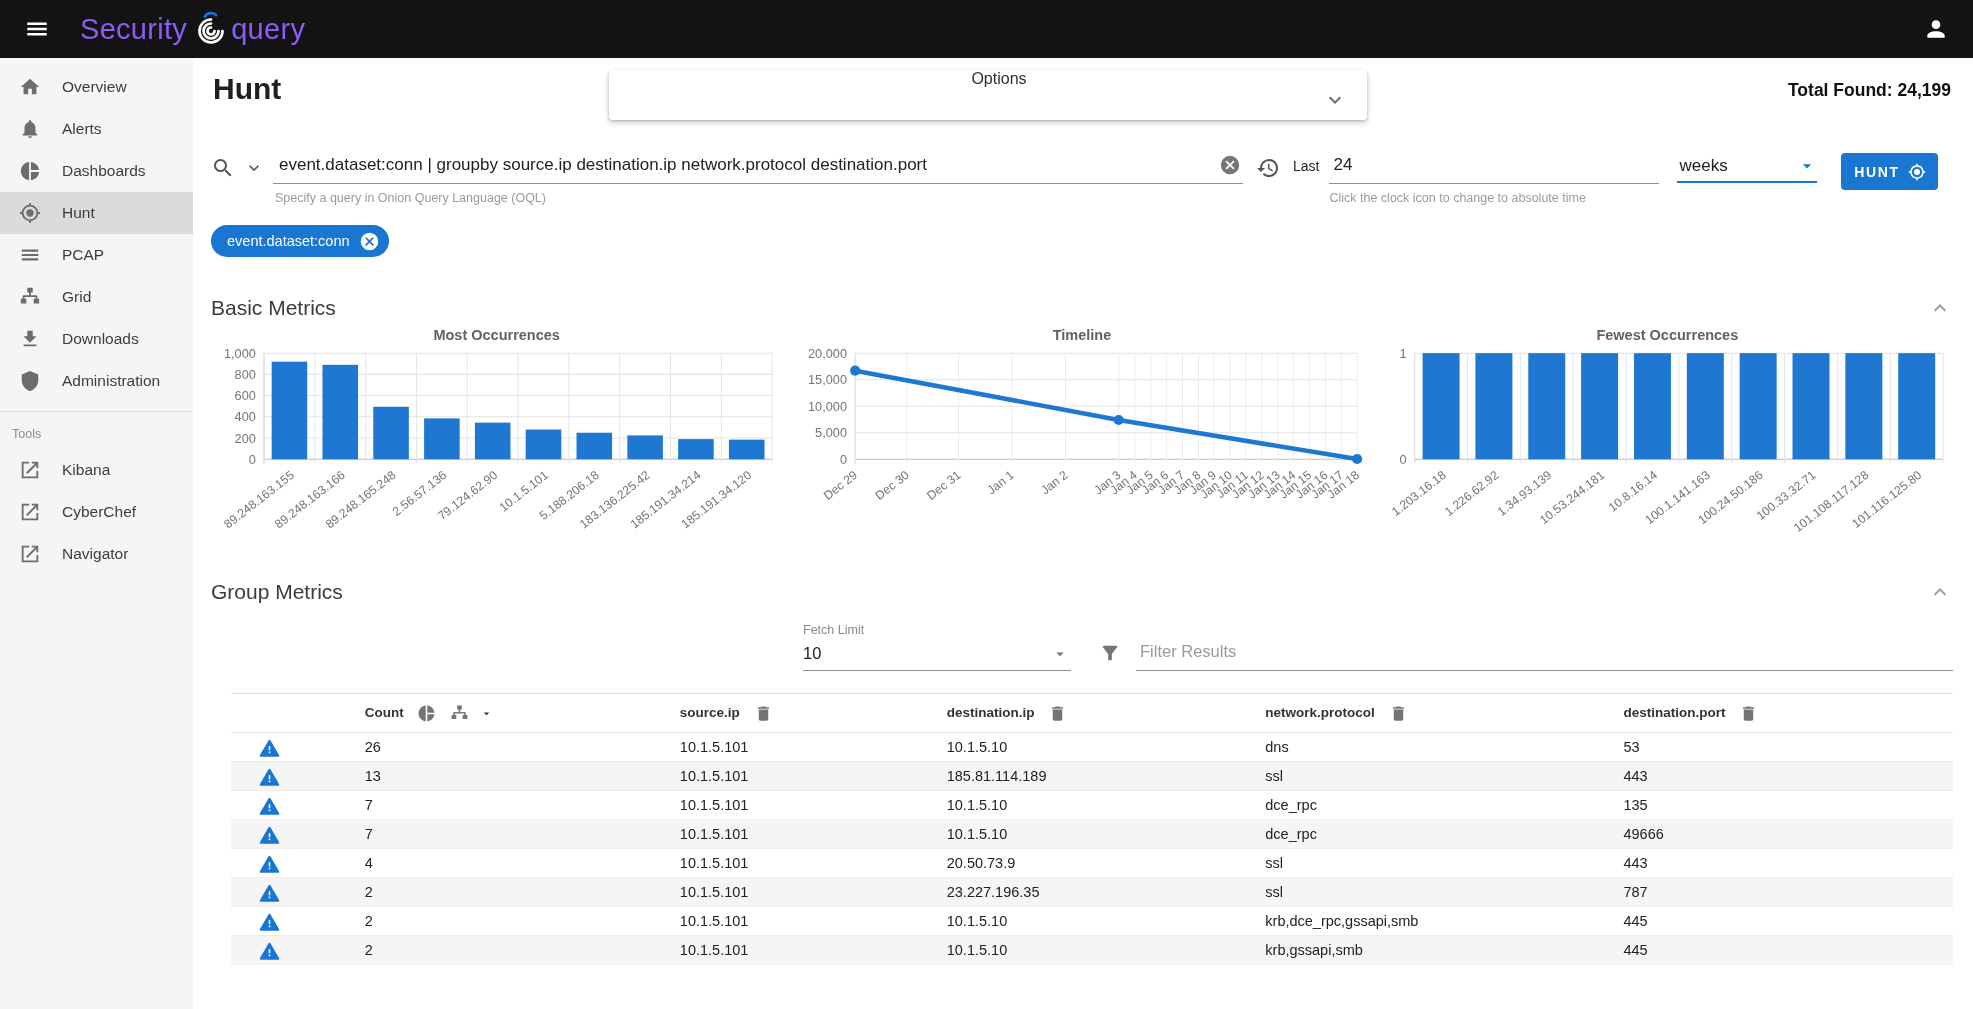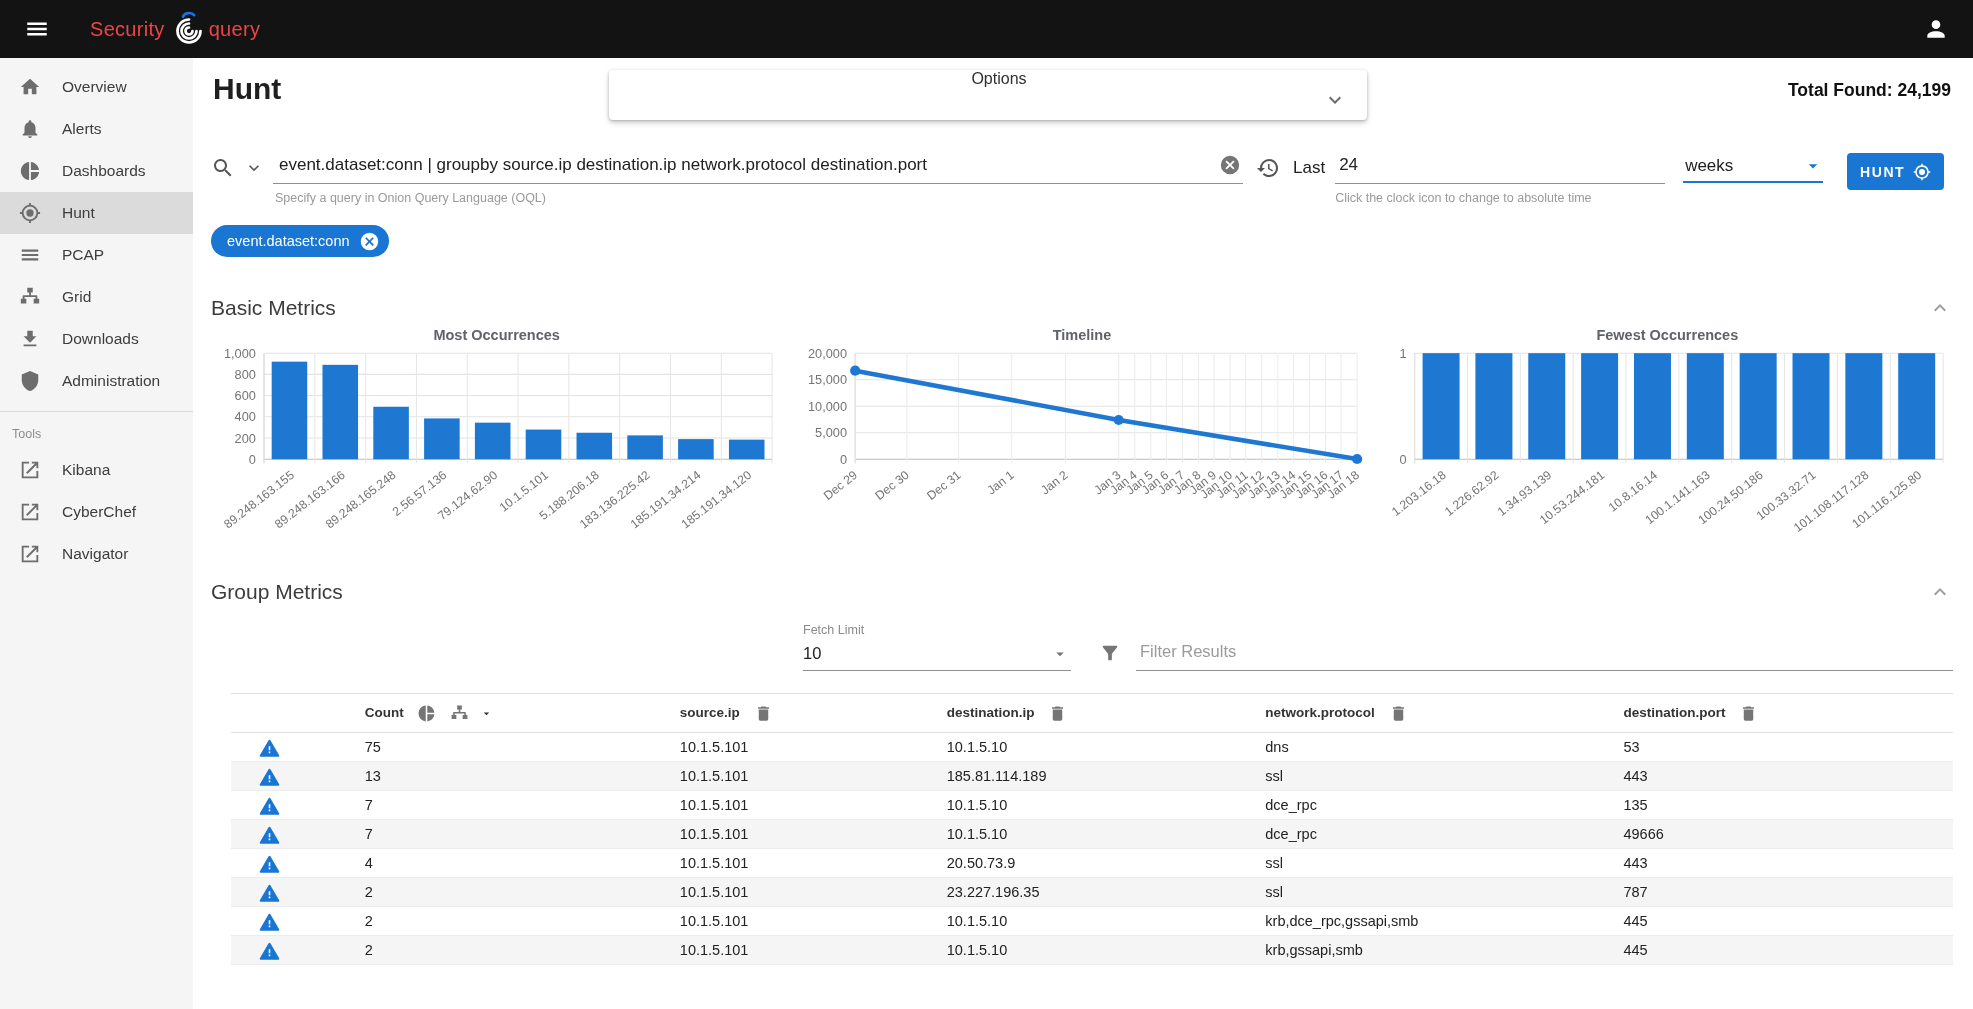--- a/index.html
+++ b/index.html
@@ -7,21 +7,21 @@
     margin: 0; width: 1973px; height: 1009px; overflow: hidden;
     background: #fff; color: #212121;
     font-family: "Liberation Sans", sans-serif;
   }
   .icon { display: inline-block; vertical-align: middle; fill: currentColor; }
 
   
   .appbar { height: 58px; background: #131313; display: flex; align-items: center; padding: 0 16px; }
   .menu-btn, .user-btn { background: none; border: none; color: #fff; width: 42px; height: 42px;
     display: flex; align-items: center; justify-content: center; cursor: pointer; padding: 0; }
-  .brand { display: flex; align-items: center; color: #ef4444; font-size: 20px; margin-left: 32px; letter-spacing: .3px; }
+  .brand { display: flex; align-items: center; color: #8b5cf6; font-size: 29px; margin-left: 22px; letter-spacing: .3px; }
   .brand .onion { margin: 2px 1px 0 5px; }
   .appbar .spacer { flex: 1; }
 
   
   .shell { display: flex; height: 951px; }
   .sidebar { width: 193px; flex: none; background: #f5f5f5; padding-top: 8px; }
   .nav-item { height: 42px; display: flex; align-items: center; gap: 21px; padding-left: 19px;
     font-size: 15.5px; color: #3d3d3d; cursor: pointer; }
   .nav-item .icon { width: 22px; height: 22px; color: #6d6d6d; flex: none; }
   .nav-item.active { background: #dbdbdb; }
@@ -46,21 +46,21 @@
   .query-line .search-ic { width: 24px; height: 24px; color: #555; flex: none; }
   .query-line .caret-ic { width: 20px; height: 20px; color: #555; flex: none; }
   .query-underline { flex: 1; display: flex; align-items: center; border-bottom: 1px solid #8f8f8f; padding: 2px 2px 7px 4px; }
   .query-underline input { border: none; outline: none; background: transparent; flex: 1;
     font-size: 17px; color: #212121; font-family: inherit; }
   .clear-btn { background: none; border: none; color: #757575; width: 22px; height: 22px; padding: 0; cursor: pointer; }
   .query-hint { margin: 7px 0 0 64px; font-size: 12.5px; color: #9a9a9a; }
 
   .time-group { display: flex; align-items: flex-start; margin-left: 12px; flex: 1; }
   .history-btn { background: none; border: none; color: #555; width: 26px; height: 26px; padding: 0; margin-top: 3px; cursor: pointer; }
-  .last-label { font-size: 17px; margin: 6px 10px 0 12px; text-align: center; }
+  .last-label { font-size: 14px; margin: 6px 10px 0 12px; text-align: center; }
   .duration-wrap { width: 330px; }
   .duration-underline { border-bottom: 1px solid #8f8f8f; padding: 2px 2px 7px 2px; }
   .duration-underline input { border: none; outline: none; background: transparent; width: 100%;
     font-size: 17px; color: #212121; font-family: inherit; }
   .time-hint { margin-top: 7px; font-size: 12.5px; color: #9a9a9a; }
   .units-select { width: 140px; margin-left: 18px; border-bottom: 2px solid #1976d2; display: flex;
     align-items: center; padding: 4px 0 5px 2px; font-size: 17px; cursor: pointer; }
   .units-select .caret { margin-left: auto; color: #1976d2; width: 20px; height: 20px; }
   .hunt-btn { margin-left: 24px; margin-top: 1px; background: #1976d2; color: #fff; border: none; border-radius: 4px;
     height: 37px; width: 97px; font-size: 14px; font-weight: bold; letter-spacing: 1.6px;
@@ -591,21 +591,21 @@
                 </svg>
             </th>
           </tr>
         </thead>
         <tbody>
             <tr>
               <td class="icon-cell"><svg class="icon warn" viewBox="0 0 24 24">
                   <path d="M12 3.2 22 20.3 H2 Z" fill="#1976d2" stroke="#1976d2" stroke-width="2.4" stroke-linejoin="round"></path>
                   <path fill="#fff" d="M11.1 9.5h1.8v4.6h-1.8zm0 6h1.8v1.9h-1.8z"></path>
                 </svg></td>
-              <td>75</td>
+              <td>26</td>
               <td>10.1.5.101</td>
               <td>10.1.5.10</td>
               <td>dns</td>
               <td>53</td>
             </tr>
             <tr>
               <td class="icon-cell"><svg class="icon warn" viewBox="0 0 24 24">
                   <path d="M12 3.2 22 20.3 H2 Z" fill="#1976d2" stroke="#1976d2" stroke-width="2.4" stroke-linejoin="round"></path>
                   <path fill="#fff" d="M11.1 9.5h1.8v4.6h-1.8zm0 6h1.8v1.9h-1.8z"></path>
                 </svg></td>

